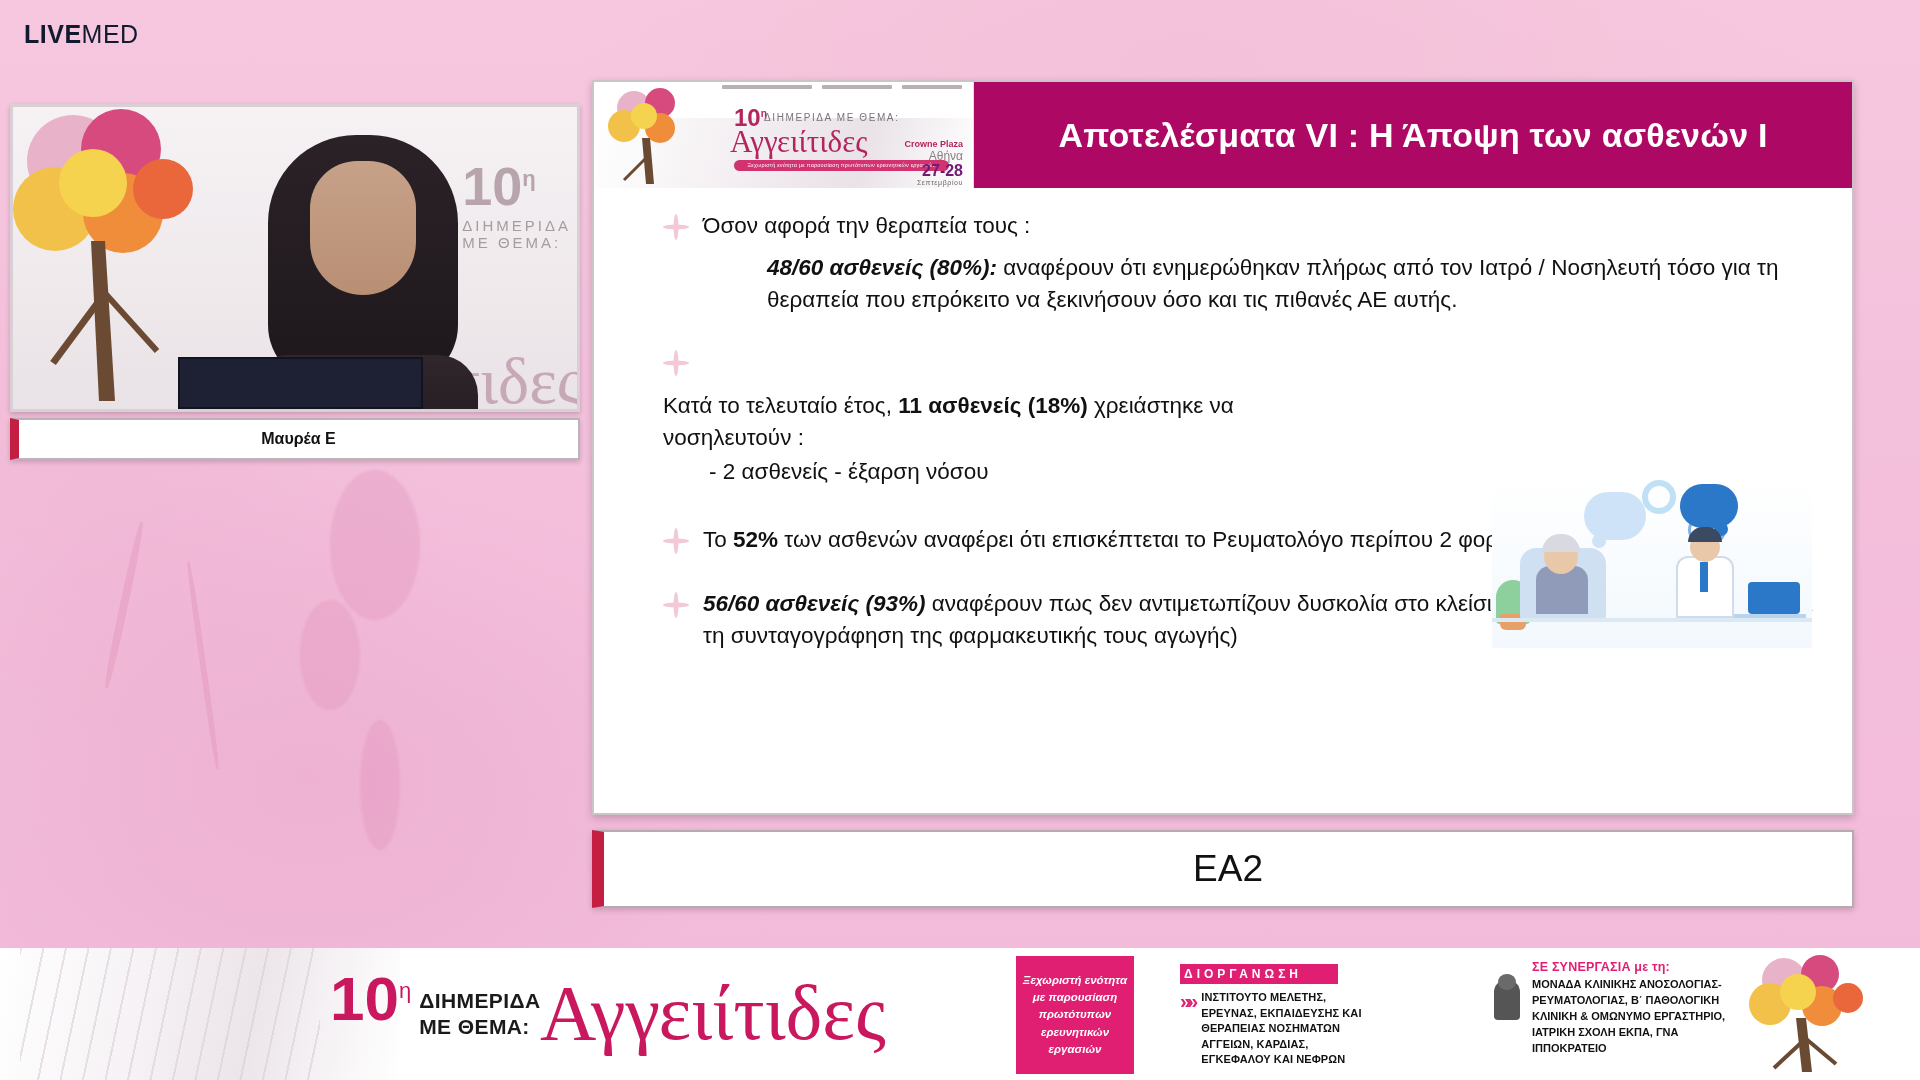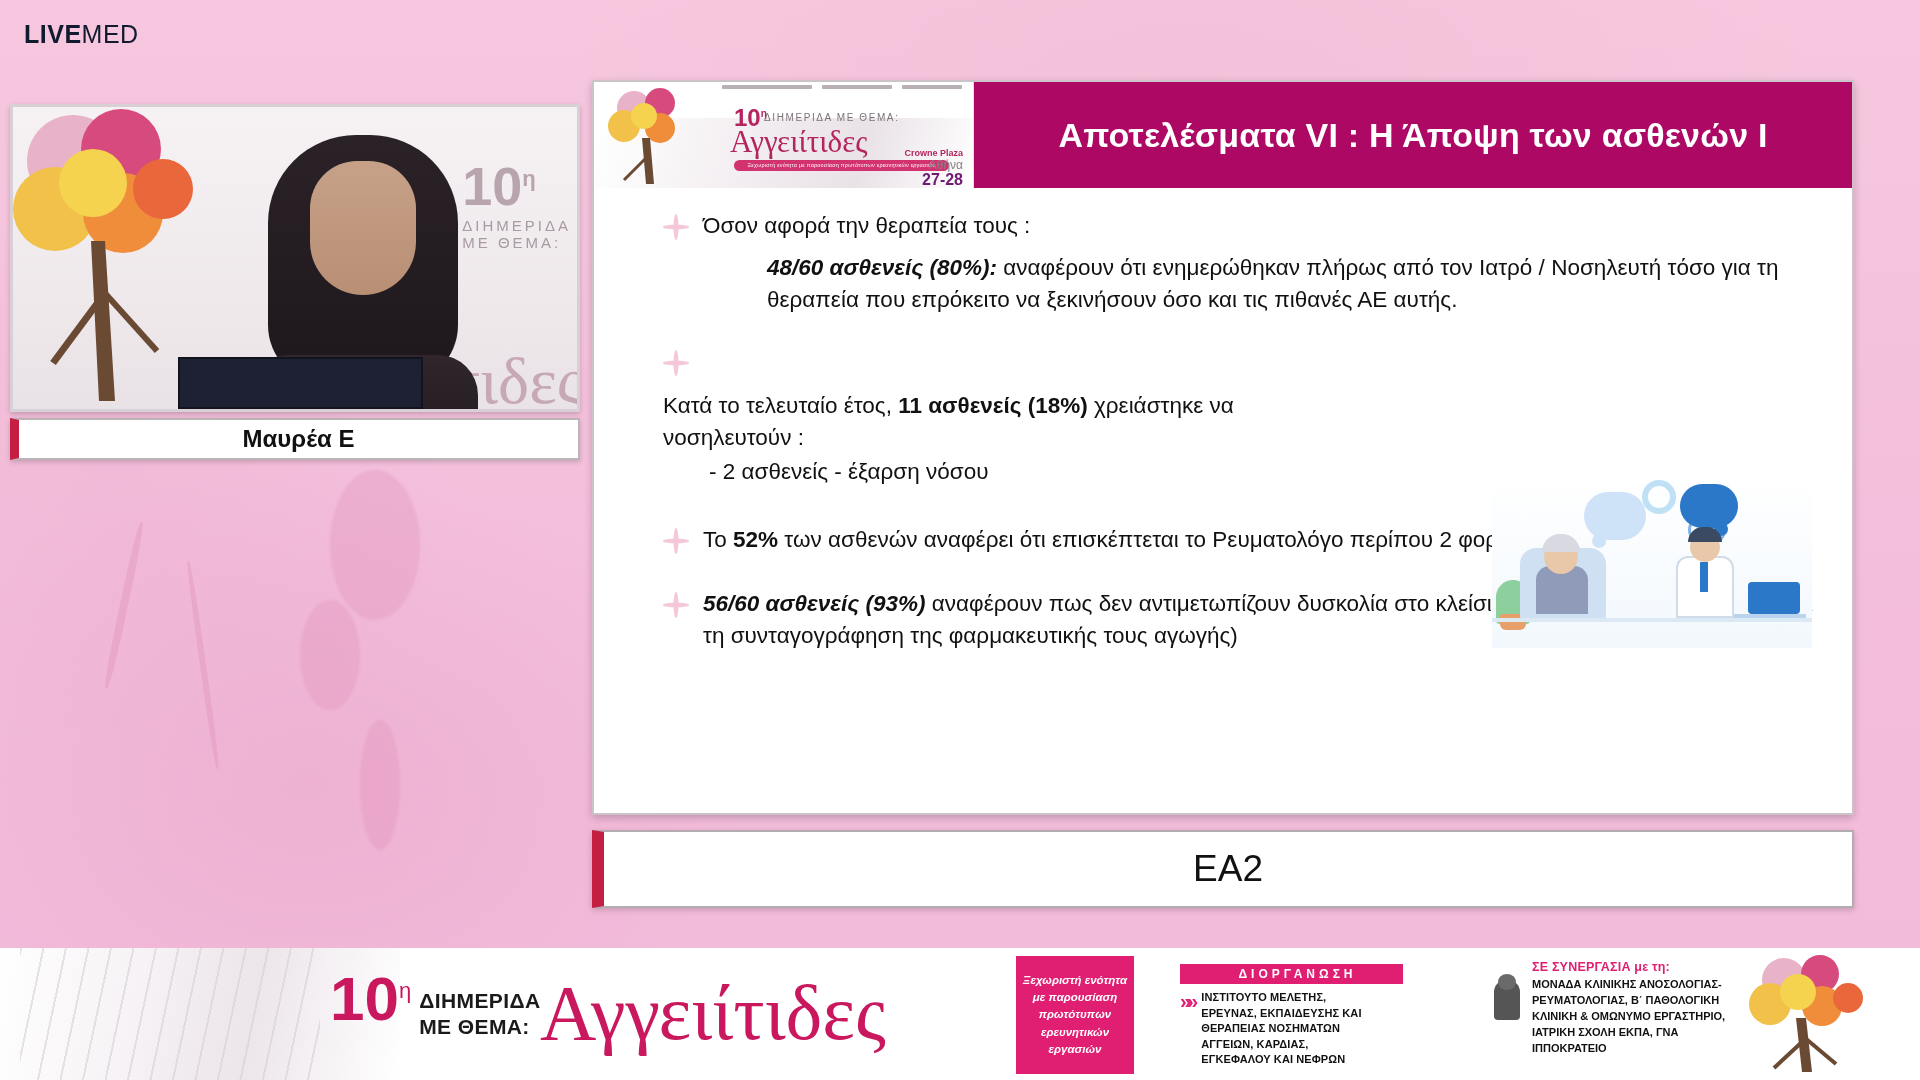--- a/index.html
+++ b/index.html
@@ -48,21 +48,21 @@
             background:linear-gradient(180deg,#c6a188 0%,#b98f74 100%); border-radius:50px 50px 56px 56px; }
   .p-body { position:absolute; left:-10px; top:220px; width:230px; height:90px;
             background:linear-gradient(180deg,#30262c 0%,#221b20 100%); border-radius:40px 40px 0 0; }
   .laptop { position:absolute; left:165px; bottom:0; width:245px; height:52px;
             background:#1e2133; border:2px solid #11131f; }
   .speaker-bar {
     width:570px; height:42px; background:#ffffff; border:2px solid #bdb4b9; border-left:9px solid #c41f43;
     display:flex; align-items:center; justify-content:center; margin-top:6px;
     box-shadow:0 2px 5px rgba(0,0,0,.18);
   }
-  .speaker-name { font-size:24px; font-weight:bold; color:#111; }
+  .speaker-name { font-size:16px; font-weight:bold; color:#111; }
 
   
   .slide { position:absolute; left:592px; top:80px; width:1262px; height:735px; z-index:5; }
   .slide-inner { width:100%; height:100%; background:#fff; border:2px solid #cbc3c7;
                  box-shadow:0 3px 8px rgba(0,0,0,.20); position:relative; overflow:hidden; }
 
   .slide-head { height:106px; display:flex; }
   .banner { width:380px; height:106px; position:relative; background:#fff; overflow:hidden;
             border-right:1px solid #e4dde0; }
   .b-fan { position:absolute; left:0; bottom:0; width:380px; height:70px;
@@ -71,21 +71,21 @@
   .b-toprow { position:absolute; left:128px; top:3px; right:6px; height:16px; display:flex; gap:10px; }
   .b-tiny { height:4px; background:#b9b0b5; border-radius:1px; }
   .b-10 { position:absolute; left:140px; top:22px; font-size:24px; font-weight:700; color:#b4255f; }
   .b-10 sup { font-size:10px; }
   .b-dih { position:absolute; left:170px; top:30px; font-size:10px; letter-spacing:1.6px; color:#7c7379; }
   .b-word { position:absolute; left:136px; top:42px; font-family:"Liberation Serif", serif;
             font-size:31px; color:#b4255f; }
   .b-pill { position:absolute; left:140px; top:78px; width:215px; height:11px;
             background:#d23370; border-radius:6px; }
   .b-pill span { display:block; color:#fff; font-size:5.5px; text-align:center; line-height:11px; letter-spacing:.2px; }
-  .b-date { position:absolute; right:10px; top:66px; text-align:right; }
+  .b-date { position:absolute; right:10px; top:57px; text-align:right; }
   .b-hotel { font-size:9px; color:#b4255f; font-weight:700; }
   .b-city { font-size:12px; color:#8a8187; }
   .b-num { font-size:16px; color:#701a75; font-weight:700; line-height:1; }
   .b-mon { font-size:7px; color:#6f666c; letter-spacing:.6px; }
 
   .title-bar { flex:1; background:#ad0864; display:flex; align-items:center; justify-content:center; }
   .slide-title { color:#fff; font-size:34px; font-weight:bold; letter-spacing:.2px; text-align:center; }
 
   .slide-body { position:relative; padding:22px 30px 0 30px; height:calc(100% - 106px);margin-left:39px; }
 
@@ -162,21 +162,21 @@
   .f-10 { font-size:62px; font-weight:700; color:#c9185e; line-height:.92; }
   .f-10 sup { font-size:22px; font-weight:400; }
   .f-dih { margin-left:8px; margin-top:18px; font-size:21px; font-weight:700; color:#1a1a1a; line-height:1.25; letter-spacing:.4px; }
   .f-word { position:absolute; left:540px; top:20px; font-family:"Liberation Serif", serif;
             font-size:78px; color:#c9185e; }
   .f-pink { position:absolute; left:1016px; top:8px; width:118px; height:118px; background:#e01f72;
             color:#fff; display:flex; align-items:center; justify-content:center; text-align:center;
             font-size:11.5px; font-style:italic; font-weight:bold; line-height:1.5; padding:4px; }
   .f-org { position:absolute; left:1180px; top:16px; width:200px; }
   .f-orgtitle { background:#e01f72; color:#fff; font-size:12px; font-weight:700; letter-spacing:4px;
-                text-align:center; padding:3px 0 3px 12px; width:223px; }
+                text-align:left; padding:3px 0 3px 4px; width:158px; }
   .f-orgrow { display:flex; gap:7px; margin-top:6px; }
   .f-arrows { color:#e01f72; font-size:20px; font-weight:900; line-height:1; margin-top:1px; letter-spacing:-4px; }
   .f-orgtxt { font-size:11px; font-weight:700; color:#111; line-height:1.42; letter-spacing:.1px; }
   .f-coop { position:absolute; left:1490px; top:12px; width:250px; display:flex; gap:8px; }
   .f-owl { width:34px; height:48px; flex:0 0 34px; position:relative; margin-top:14px; }
   .f-owl-b { position:absolute; left:4px; top:6px; width:26px; height:40px; background:#555; border-radius:12px 12px 4px 4px; }
   .f-owl-h { position:absolute; left:8px; top:0; width:18px; height:16px; background:#6a6a6a; border-radius:50%; }
   .f-cooptitle { font-size:12.5px; font-weight:700; color:#e01f72; letter-spacing:.2px; }
   .f-cooptxt { font-size:11px; font-weight:700; color:#111; line-height:1.46; margin-top:2px; }
   .f-tree { position:absolute; right:18px; top:6px; width:170px; height:120px; }

